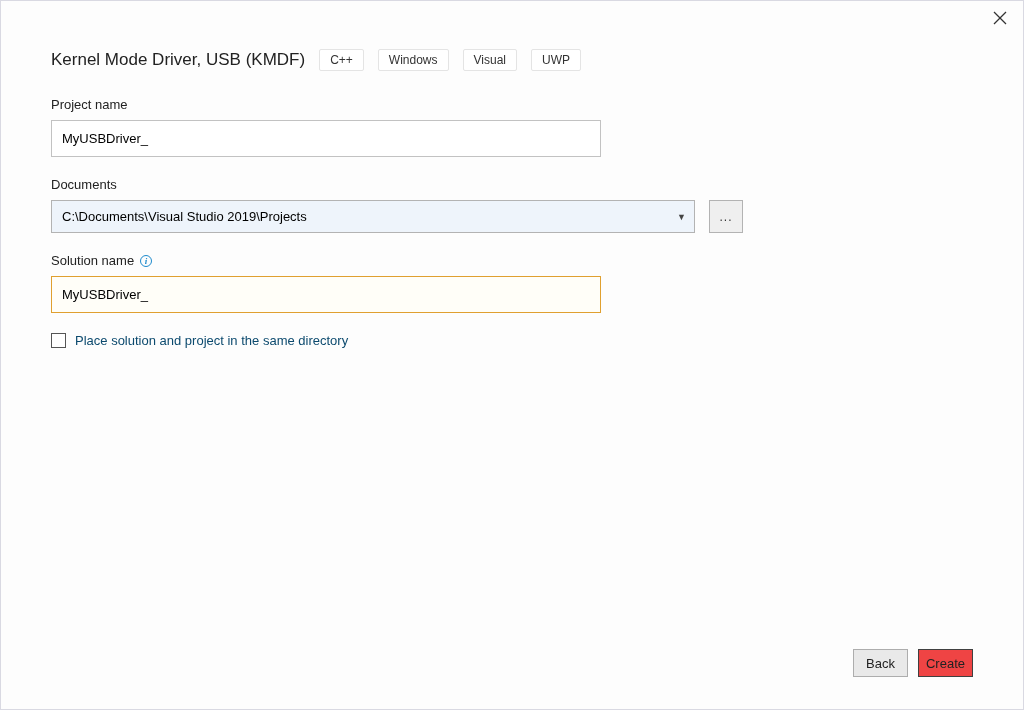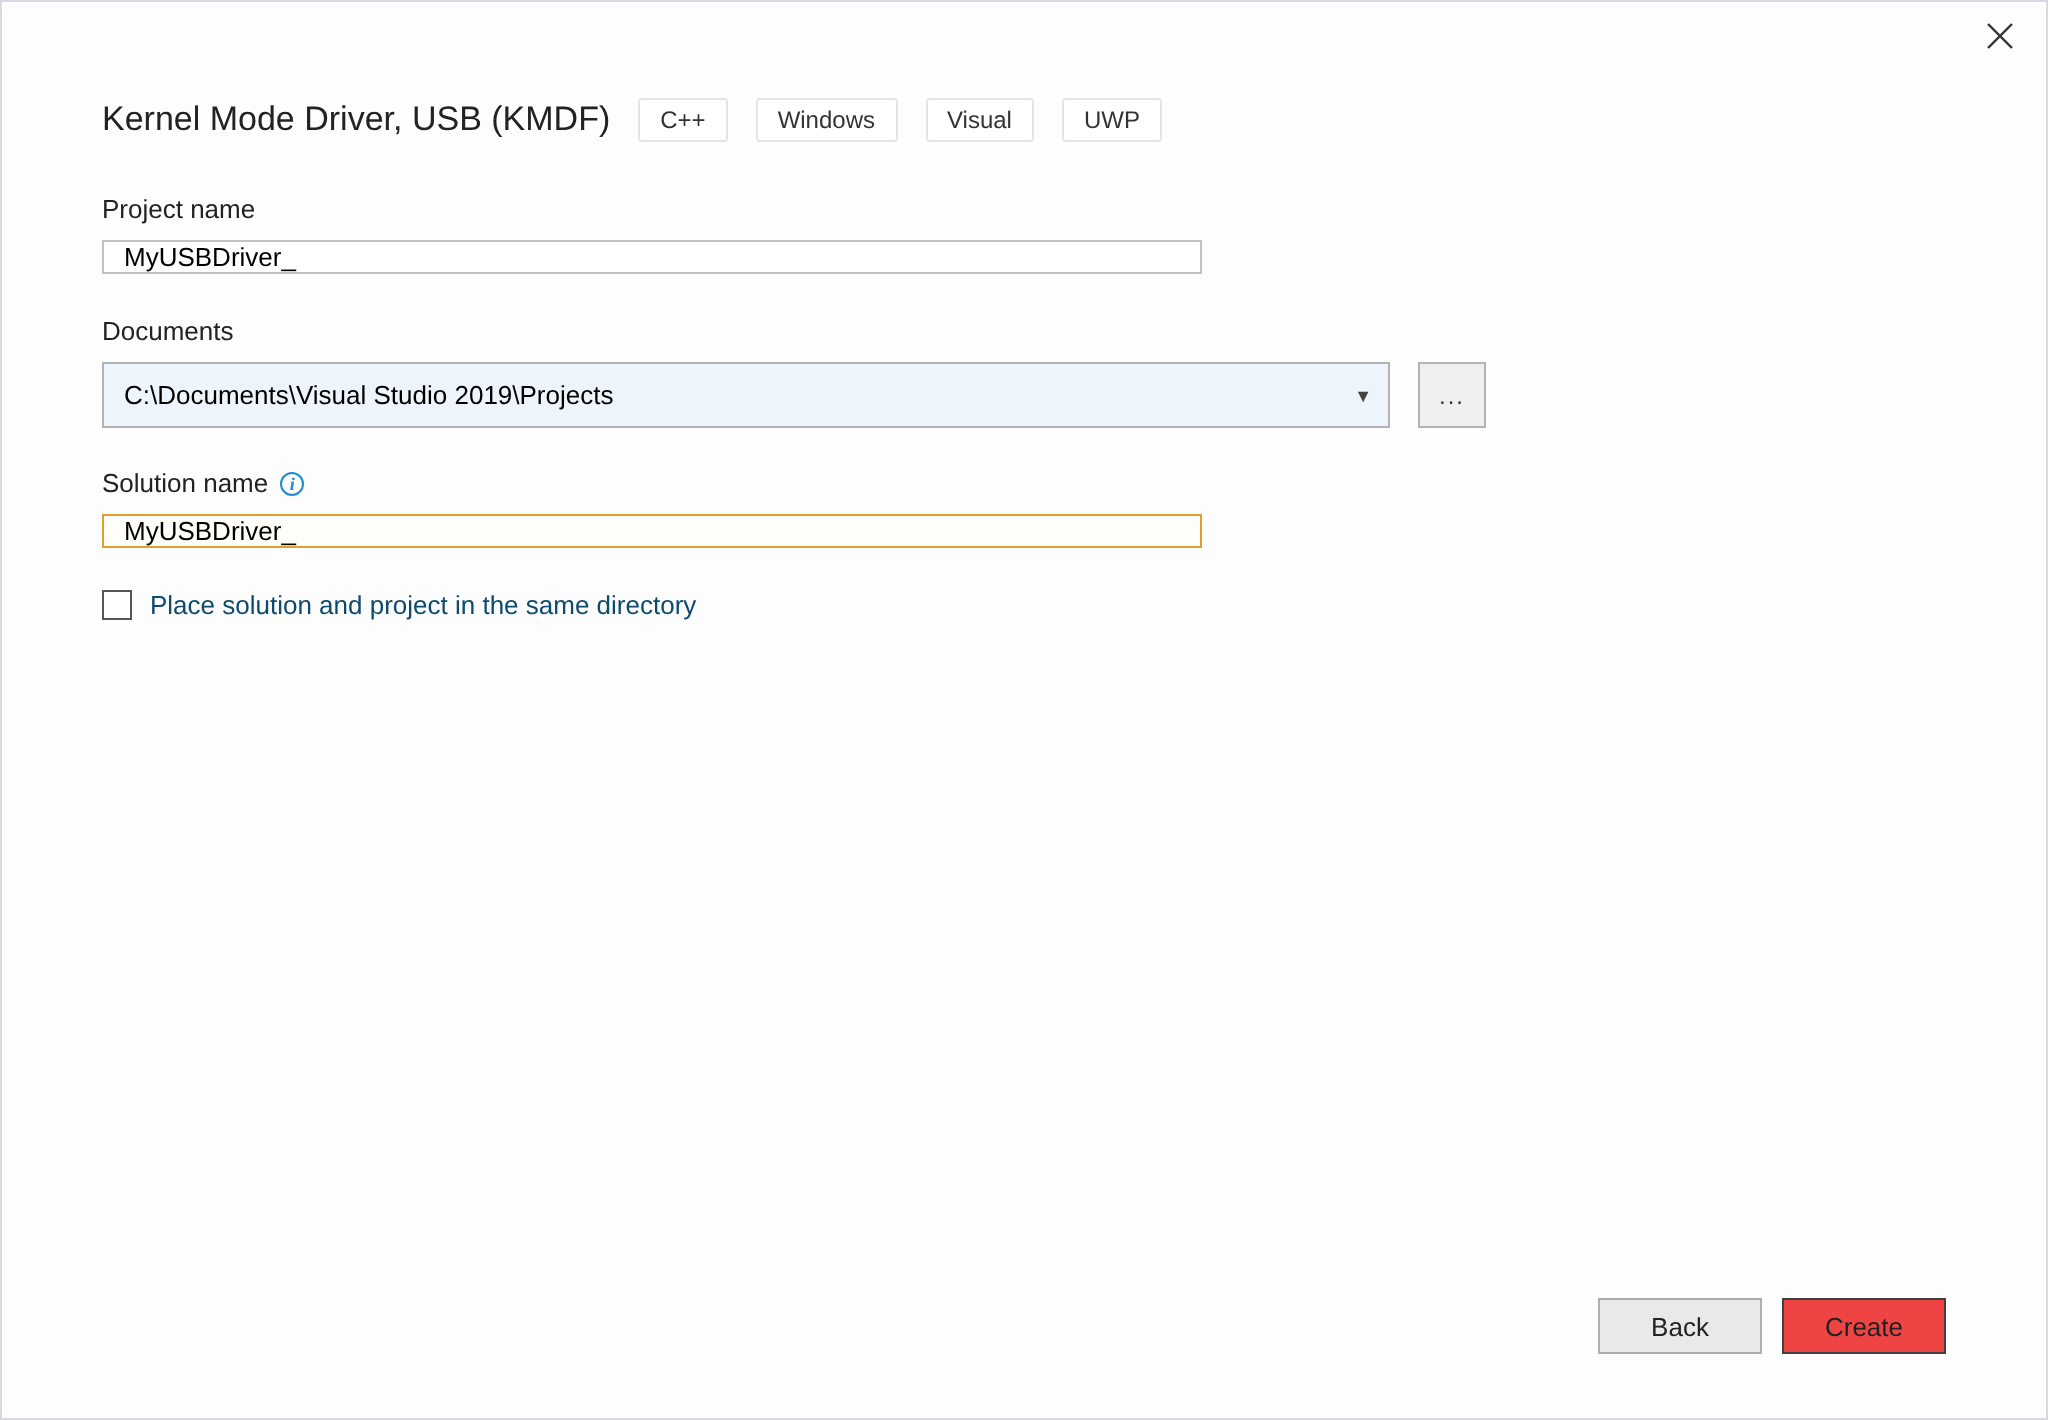--- a/index.html
+++ b/index.html
@@ -66,21 +66,21 @@
       color: #1e8bcd;
       font-size: 9px;
       font-weight: bold;
       align-items: center;
       justify-content: center;
       font-style: italic;
       font-family: Georgia, serif;
     }
     .text-input {
       width: 550px;
-      height: 17px;
+      height: 37px;
       border: 1px solid #c2c2c2;
       padding: 0 10px;
       font-size: 13px;
       font-family: inherit;
       background: #fff;
       outline: none;
     }
     .solution-input {
       border: 1px solid #e0a030;
       background: #fffef8;
@@ -125,21 +125,21 @@
     }
     .checkbox-label { font-size: 13px; color: #0c4a6e; }
     .footer {
       position: absolute;
       bottom: 32px;
       right: 50px;
       display: flex;
       gap: 10px;
     }
     .btn {
-      width: 82px;
+      width: 55px;
       height: 28px;
       border: 1px solid #adadad;
       background: #e9e9e9;
       font-size: 13px;
       font-family: inherit;
       cursor: pointer;
       color: #222;
     }
     .btn-primary {
       border: 1px solid #404040;

